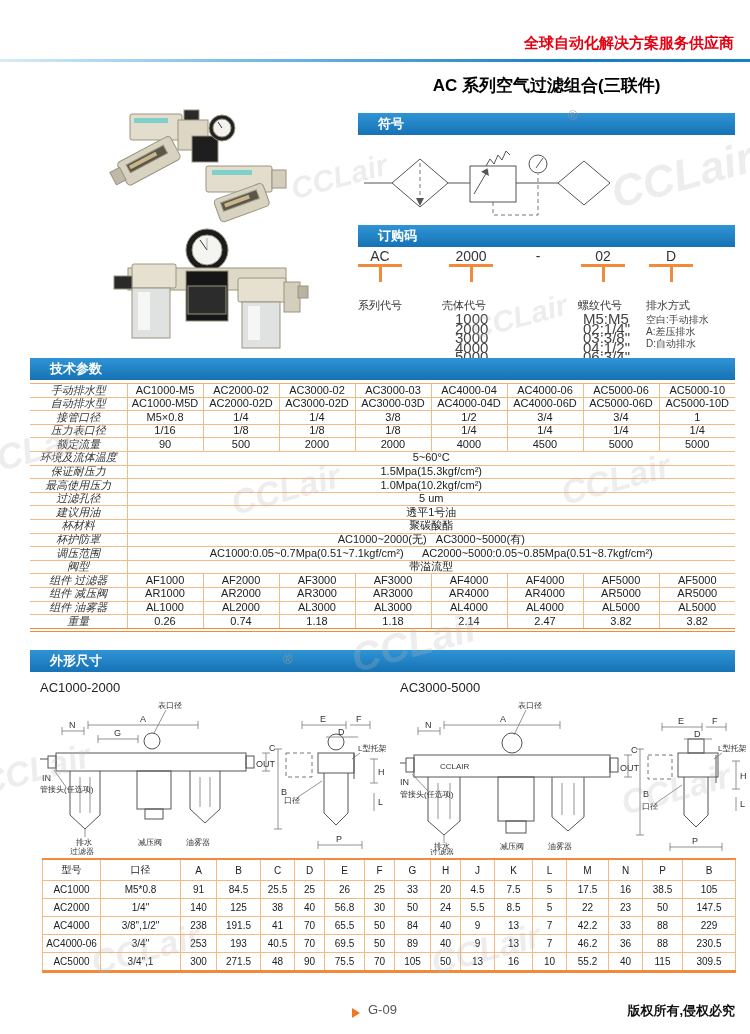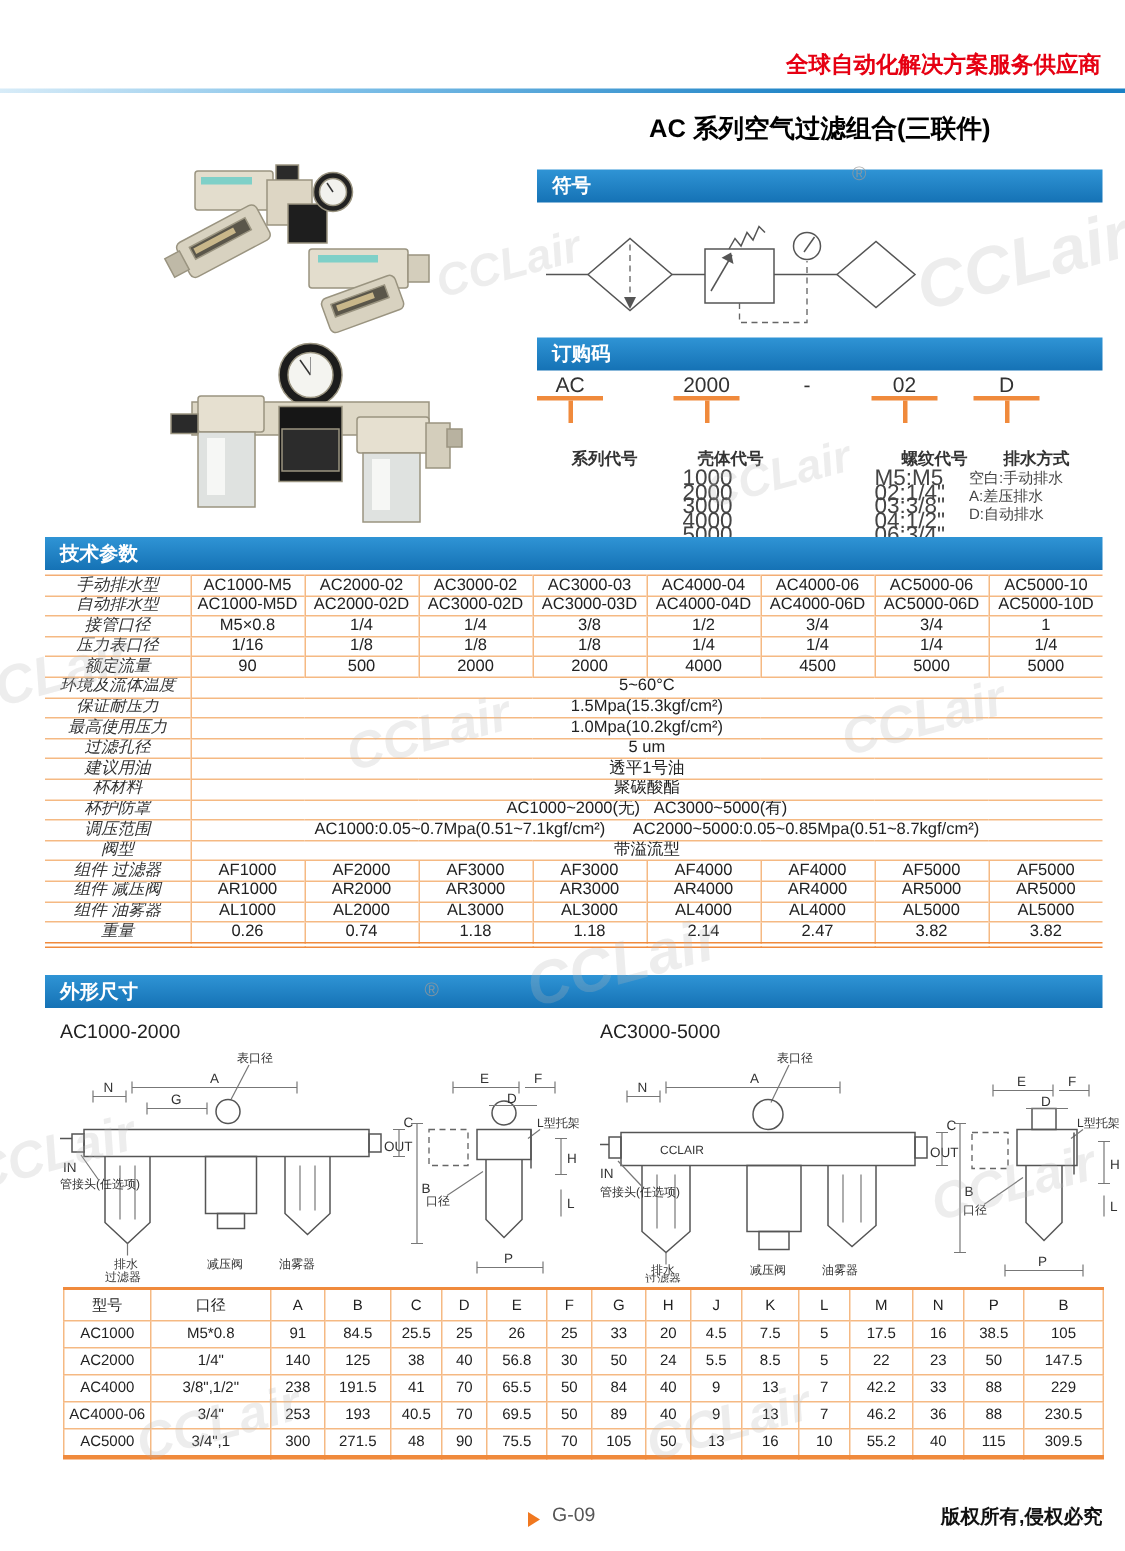--- a/index.html
+++ b/index.html
@@ -12,33 +12,33 @@
   .logo-box{width:38px;height:38px;background:#1473bd;border-radius:8px;position:relative;}
   .logo-text{font-size:29px;font-weight:bold;color:#1473bd;margin-left:5px;line-height:30px;letter-spacing:.5px;}
   .logo-reg{font-size:11px;color:#1473bd;vertical-align:18px;margin-left:2px;font-weight:bold;}
   .slogan{right:16px;top:34px;color:#e60012;font-weight:bold;font-size:15px;}
   .divider{left:0;top:59px;width:750px;height:3px;
            background:linear-gradient(90deg,#d8ecf8 0%,#7fc0e8 30%,#1a80c4 75%);}
   .page-title{left:358px;top:74px;width:377px;text-align:center;font-size:17px;font-weight:bold;color:#000;}
 
   
   .sec-bar{height:22px;background:linear-gradient(180deg,#2f94d5 0%,#1572b5 100%);
-           color:#fff;font-weight:bold;font-size:13px;line-height:22px;padding-left:10px;box-sizing:border-box;}
+           color:#fff;font-weight:bold;font-size:13px;line-height:22px;padding-left:20px;box-sizing:border-box;}
   #bar-symbol{left:358px;top:113px;width:377px;}
   #bar-order{left:358px;top:225px;width:377px;}
   #bar-tech{left:30px;top:358px;width:705px;}
   #bar-dims{left:30px;top:650px;width:705px;}
 
   
   .order-area{left:358px;top:248px;width:377px;height:110px;}
   .order-area > div{position:absolute;}
   .code{font-size:14px;color:#333;text-align:center;}
   .tmark .h{height:3px;background:#f08a3c;}
   .tmark .v{width:3px;height:15px;background:#f08a3c;margin:0 auto;}
-  .olabel{font-size:11px;font-weight:bold;color:#333;white-space:nowrap;margin-left:23px;}
+  .olabel{font-size:11px;font-weight:normal;color:#333;white-space:nowrap;}
   .olist{font-size:15px;line-height:9.5px;color:#444;white-space:nowrap;}
 
   
   .tech{position:absolute;left:30px;top:383px;width:705px;border-collapse:collapse;table-layout:fixed;
         font-size:11px;color:#222;border-top:1px solid #f3ad74;border-bottom:4px double #f08a3c;}
   .tech td{height:12.6px;padding:0 1px;text-align:center;border-top:1px solid #f5b983;line-height:1.05;
            overflow:hidden;white-space:nowrap;}
   .tech tr:first-child td{border-top:none;}
   .tech td.val{border-left:1px solid #f5b983;}
   .tech td.span{border-left:1px solid #f5b983;white-space:pre;}

